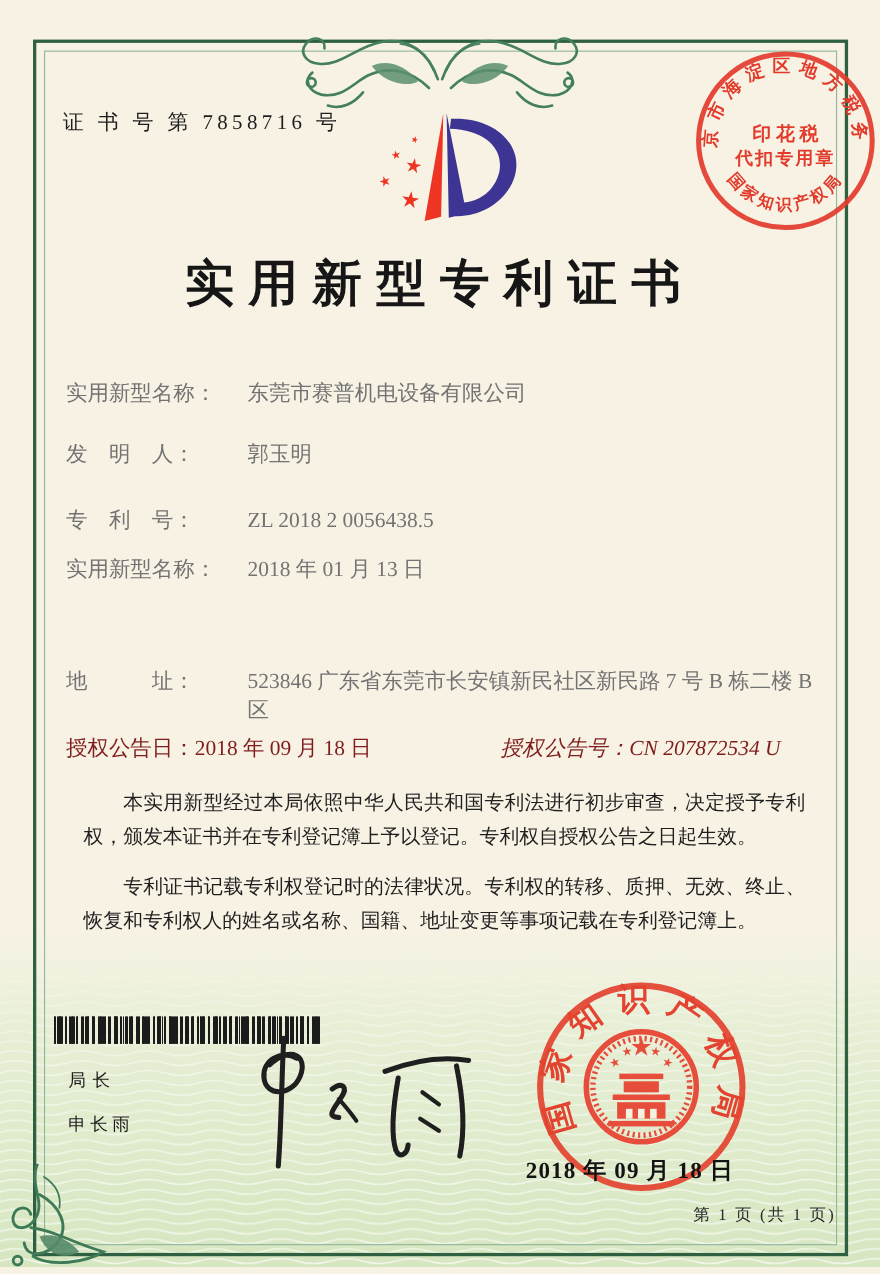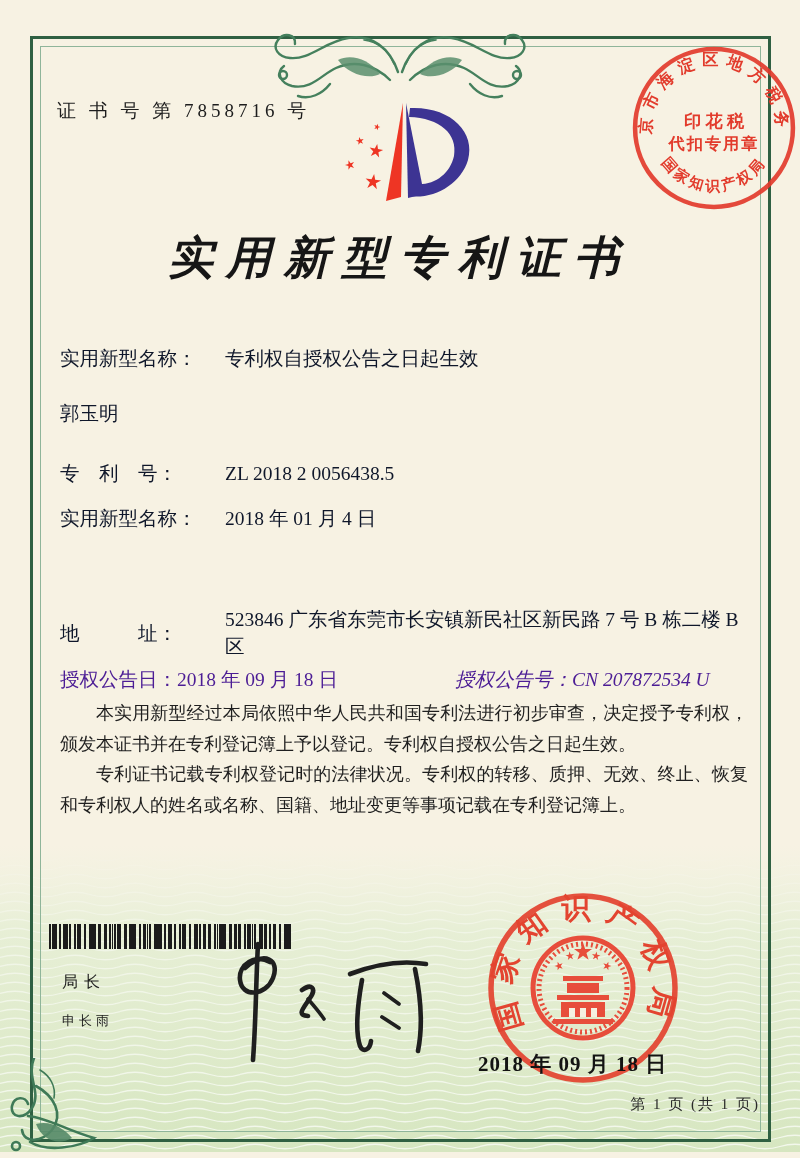--- a/index.html
+++ b/index.html
@@ -6,30 +6,30 @@
   body{width:800px;height:1158px;position:relative;background:#fff;
        font-family:"Liberation Serif","DejaVu Serif",serif;color:#222;}
   #cert{position:absolute;left:0;top:0;width:800px;height:1158px;background:#f7f2e3;overflow:hidden;}
   .abs{position:absolute;}
   
   .frame-outer{left:30px;top:36px;right:29px;bottom:16px;border:3px solid #2f6042;}
   .frame-inner{left:40px;top:46px;right:39px;bottom:26px;border:1px solid #8fb59a;}
   
   .cert-no{left:57px;top:98px;font-size:19px;letter-spacing:4px;color:#1d1d1d;}
   .title{left:0;top:228px;width:800px;text-align:center;font-size:45px;font-weight:bold;
-         letter-spacing:13px;color:#161616;font-style:italic;}
-  .fieldrow{left:60px;width:690px;display:flex;font-size:19.5px;color:#0f172a;line-height:27px;align-items:center;}
+         letter-spacing:13px;color:#161616;}
+  .fieldrow{left:60px;width:690px;display:flex;font-size:19.5px;color:#737373;line-height:27px;}
   .fieldrow .lbl{flex:0 0 165px;white-space:pre-wrap;}
   .fieldrow .val{flex:1;}
-  .grantrow{left:60px;top:666px;width:690px;font-size:19.5px;color:#4c1d95;}
+  .grantrow{left:60px;top:666px;width:690px;font-size:19.5px;color:#7f1d1d;}
   .grantrow .g2{position:absolute;left:395px;top:0;font-style:italic;}
   .paras{left:60px;top:698px;width:688px;font-size:18px;line-height:30.5px;text-align:justify;color:#1f1f1f;}
-  .paras p{margin:0;text-indent:2em;}
+  .paras p{margin:16px;text-indent:2em;}
   .official{left:62px;top:972px;font-size:16px;letter-spacing:6px;color:#1b1b1b;}
-  .official2{left:62px;top:1012px;font-size:13px;letter-spacing:4px;color:#1b1b1b;}
+  .official2{left:62px;top:1012px;font-size:16px;letter-spacing:4px;color:#1b1b1b;}
   .seal-date{left:478px;top:1050px;width:230px;font-size:21px;font-weight:bold;letter-spacing:1px;color:#131313;z-index:6;}
   .footer{left:0;top:1095px;width:760px;text-align:right;font-size:15px;letter-spacing:2px;color:#2a2a2a;z-index:5;}
   .barcode{left:49px;top:924px;width:242px;height:25px;z-index:4;
      background-image:
        repeating-linear-gradient(90deg,#1b1b1b 0 2px,transparent 2px 5px),
        repeating-linear-gradient(90deg,#1b1b1b 0 1px,transparent 1px 7px),
        repeating-linear-gradient(90deg,transparent 0 3px,#1b1b1b 3px 6px,transparent 6px 13px);}
   .z2{z-index:2}.z3{z-index:3}.z4{z-index:4}
   svg text{font-family:"Liberation Serif","DejaVu Serif",serif;}
 </style>
@@ -119,32 +119,33 @@
       <use href="#star" xlink:href="#star" transform="translate(64,53) scale(0.72) rotate(10)"></use>
       <use href="#star" xlink:href="#star" transform="translate(38,67) scale(0.5) rotate(-18)"></use>
       <use href="#star" xlink:href="#star" transform="translate(61,84) scale(0.82) rotate(8)"></use>
     </g>
   </svg>
 
   <div class="abs title z3">实用新型专利证书</div>
 
   <div class="abs fieldrow z3" style="top:345px">
     <span class="lbl">实用新型名称：</span>
-    <span class="val">专利权自授权公告之日起生效</span>
+    <span class="val">东莞市赛普机电设备有限公司</span>
   </div>
   <div class="abs fieldrow z3" style="top:400px">
+    <span class="lbl">发　明　人：</span>
     <span class="val">郭玉明</span>
   </div>
   <div class="abs fieldrow z3" style="top:460px">
     <span class="lbl">专　利　号：</span>
     <span class="val">ZL 2018 2 0056438.5</span>
   </div>
   <div class="abs fieldrow z3" style="top:505px">
     <span class="lbl">实用新型名称：</span>
-    <span class="val">2018 年 01 月 4 日</span>
+    <span class="val">2018 年 01 月 13 日</span>
   </div>
   <div class="abs fieldrow z3" style="top:606px">
     <span class="lbl">地　　　址：</span>
     <span class="val">523846 广东省东莞市长安镇新民社区新民路 7 号 B 栋二楼 B区</span>
   </div>
 
   <div class="abs grantrow z3">
     <span>授权公告日：</span><span>2018 年 09 月 18 日</span>
     <span class="g2">
       <span>授权公告号：</span><span>CN 207872534 U</span>

